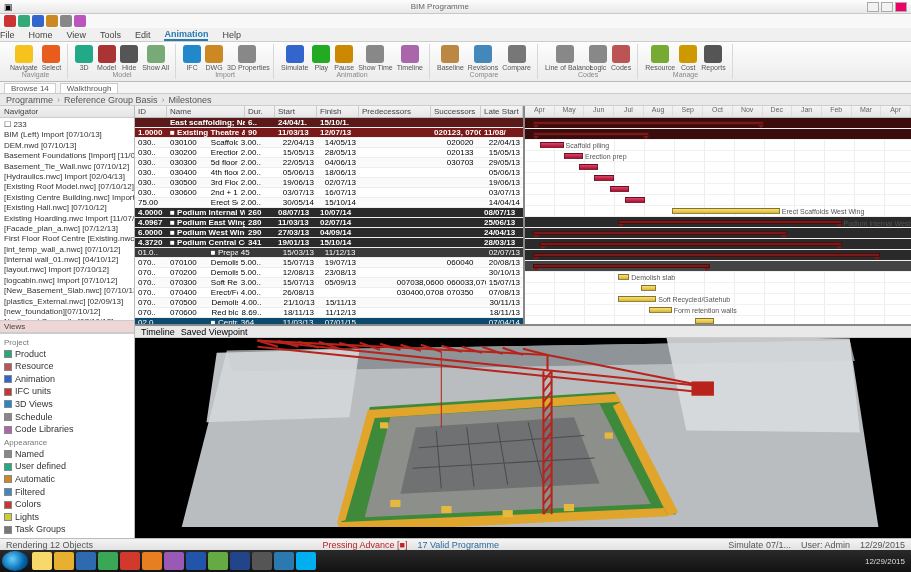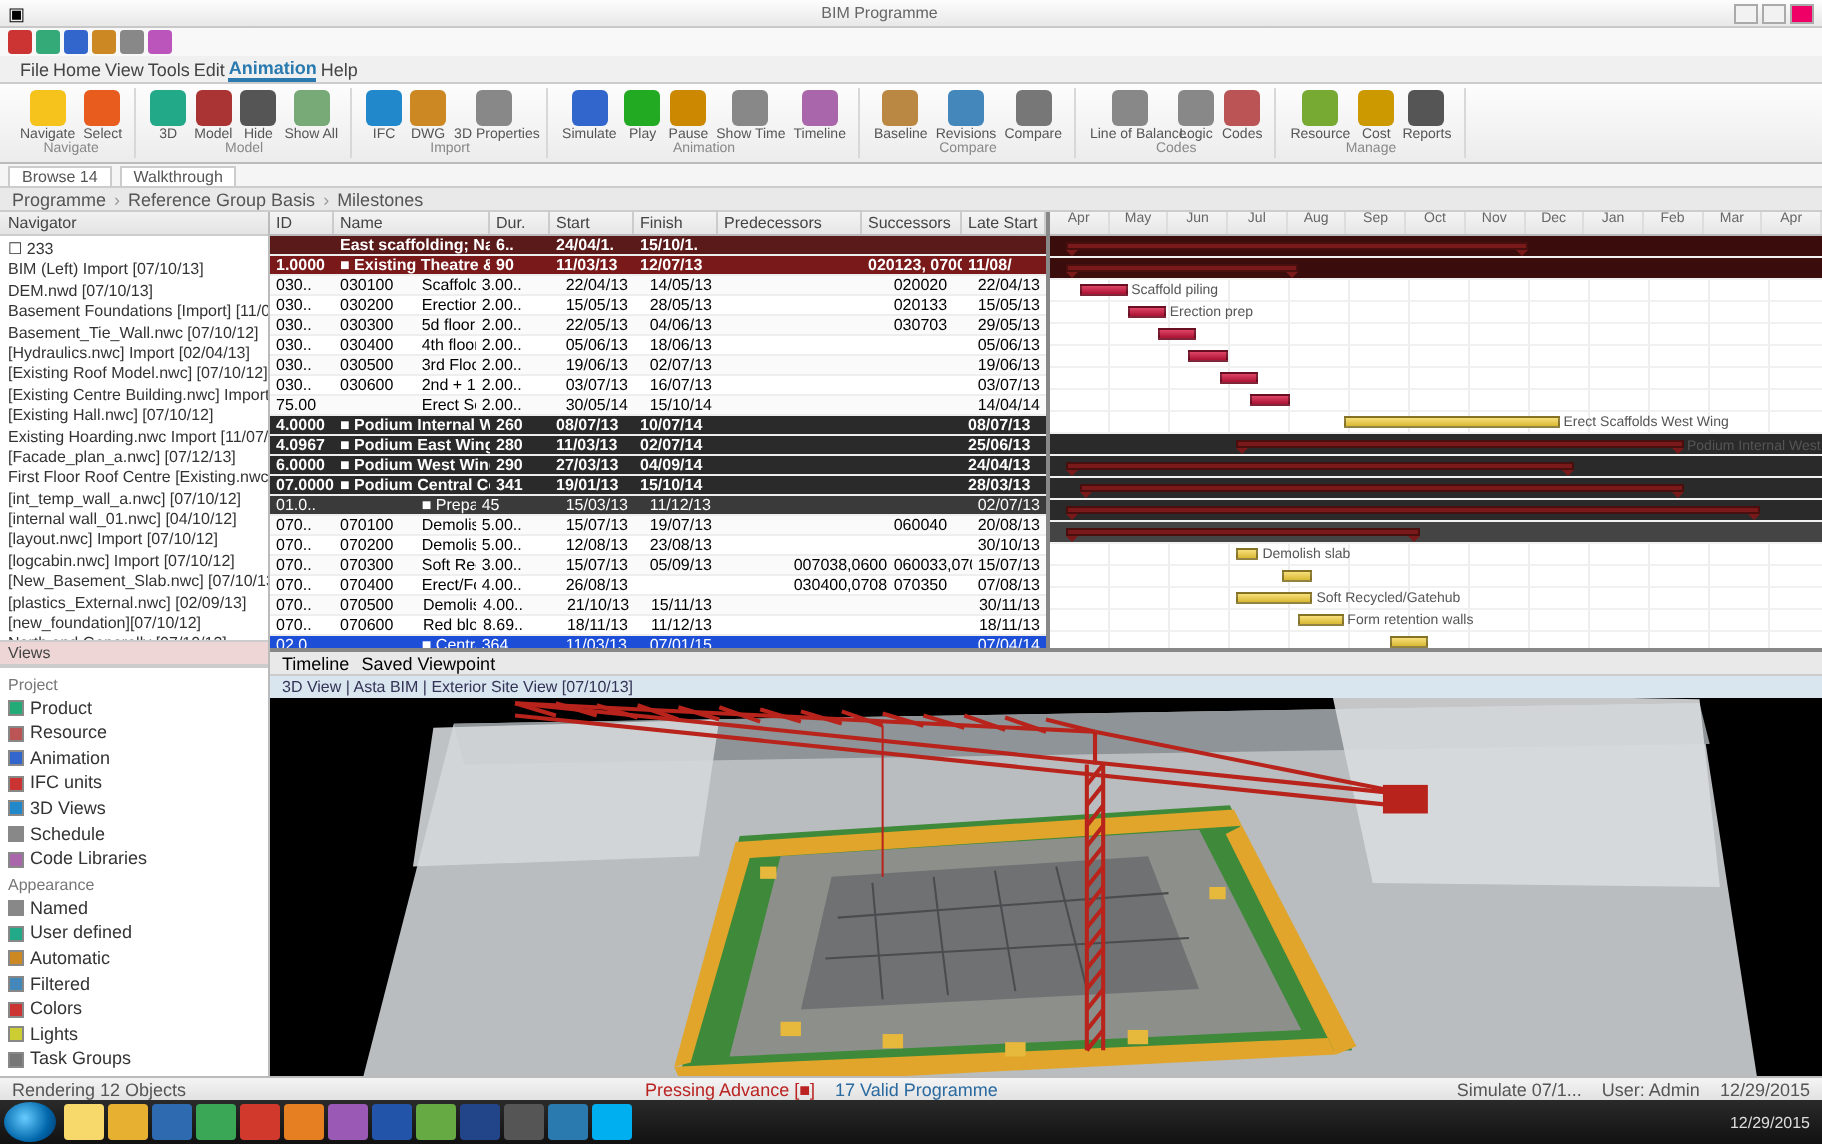--- a/index.html
+++ b/index.html
@@ -9,21 +9,21 @@
   .titlebar { height: 14px; background: linear-gradient(#fdfdfd,#e8e8e8); display:flex; align-items:center; justify-content:space-between; padding:0 4px; border-bottom:1px solid #c8c8c8;}
   .titlebar .win-controls { display:flex; gap:2px;}
   .titlebar .win-controls span { width:12px; height:10px; border:1px solid #aaa; background:#f2f2f2; display:inline-block;}
   .title-center { color:#666; font-size:8px;}
 
   
   .qat { height:14px; background:#f8f8f8; display:flex; align-items:center; gap:2px; padding:0 4px;}
   .qat span { width:12px; height:12px; display:inline-block; border-radius:2px;}
 
   
-  .menubar { height:14px; background:#f0f0f0; display:flex; align-items:center; gap:2px; padding:0 10px; border-bottom:1px solid #ccc;}
+  .menubar { height:14px; background:#f0f0f0; display:flex; align-items:center; gap:14px; padding:0 0; border-bottom:1px solid #ccc;}
   .menubar span { color:#444; cursor:pointer;}
   .menubar span.active { color:#2a7ab0; font-weight:600; border-bottom:2px solid #2a7ab0;}
 
   .ribbon { height:40px; background:linear-gradient(#fdfdfd,#ececec); border-bottom:1px solid #bbb; display:flex; align-items:stretch; padding:2px 4px; gap:1px;}
   .ribbon-group { display:flex; flex-direction:column; align-items:center; justify-content:space-between; padding:1px 6px; border-right:1px solid #d8d8d8;}
   .ribbon-group .icons { display:flex; gap:4px;}
   .ribbon-icon { display:flex; flex-direction:column; align-items:center; gap:1px; cursor:pointer;}
   .ribbon-icon .ic { width:18px; height:18px; border-radius:3px; display:inline-block;}
   .ribbon-icon .lbl { font-size:7px; color:#555; white-space:nowrap; max-width:40px; text-align:center; line-height:1;}
   .ribbon-group .grp-label { font-size:7px; color:#888;}
@@ -50,21 +50,21 @@
   .grid-pane { width:390px; border-right:2px solid #888; background:#fff; display:flex; flex-direction:column; min-height:0;}
   .grid-head { display:flex; background:linear-gradient(#f4f4f4,#e6e6e6); border-bottom:1px solid #bbb;}
   .grid-head div { padding:1px 3px; font-size:8px; border-right:1px solid #ccc; color:#444; white-space:nowrap;}
   .grid-body { flex:1; overflow:auto;}
   .row { display:flex; border-bottom:1px solid #eee;}
   .row div { padding:0 3px; font-size:8px; white-space:nowrap; overflow:hidden;}
   .row.band0 { background:#5a1a1a; color:#fff; font-weight:600;}
   .row.band1 { background:#7a1919; color:#fff; font-weight:600;}
   .row.band2 { background:#2a2a2a; color:#fff; font-weight:600;}
   .row.band3 { background:#3a3a3a; color:#fff;}
-  .row.band4 { background:#1d4ed8; color:#fff;}
+  .row.band4 { background:#0c4a6e; color:#fff;}
   .row.normal:nth-child(odd){ background:#fafafa;}
   .c-id{width:32px;} .c-name{flex:1;} .c-dur{width:30px;} .c-s{width:42px;} .c-e{width:42px;} .c-p{width:72px;} .c-su{width:50px;} .c-ls{width:42px;}
 
   .gantt-pane { flex:1; background:#fff; position:relative; overflow:hidden;}
   .gantt-scale { height:12px; background:linear-gradient(#f4f4f4,#e6e6e6); border-bottom:1px solid #bbb; display:flex;}
   .gantt-scale span { flex:1; font-size:7px; color:#666; border-right:1px solid #ddd; text-align:center;}
   .gantt-body { position:relative; height:calc(100% - 12px);}
   .gantt-row { height:11px; border-bottom:1px solid #f1f1f1; position:relative;}
   .gantt-row.bandrow { background:repeating-linear-gradient(90deg,#3a0c0c,#3a0c0c 100%);}
   .gantt-row.bandrow2 { background:#2a2a2a;}
@@ -499,21 +499,21 @@
               <div class="c-id">6.0000</div>
               <div class="c-name">■ Podium West Wing: Structural Works</div>
               <div class="c-dur">290</div>
               <div class="c-s">27/03/13</div>
               <div class="c-e">04/09/14</div>
               <div class="c-p"></div>
               <div class="c-su"></div>
               <div class="c-ls">24/04/13</div>
             </div>
             <div class="row band2">
-              <div class="c-id">07.0000</div>
+              <div class="c-id">4.3720</div>
               <div class="c-name">■ Podium Central Core: Structural Works</div>
               <div class="c-dur">341</div>
               <div class="c-s">19/01/13</div>
               <div class="c-e">15/10/14</div>
               <div class="c-p"></div>
               <div class="c-su"></div>
               <div class="c-ls">28/03/13</div>
             </div>
             <div class="row band3">
               <div class="c-id">01.0..</div>
@@ -697,21 +697,20 @@
             </div>
           </div>
       </div>
     </div>
 
     <div class="mid-tabs">
         <span>Timeline</span>
         <span>Saved Viewpoint</span>
       </div>
     <div class="viewport">
-      <div class="vp-header">3D View | Asta BIM | Exterior Site View [07/10/13]</div>
       <svg class="crane-svg" viewBox="0 0 760 240" preserveAspectRatio="xMidYMid slice">
 
         <rect x="0" y="0" width="760" height="240" fill="#000"></rect>
 
         <polygon points="90,40 700,30 730,225 40,235" fill="#b9bdbf"></polygon>
         <polygon points="90,40 700,30 705,50 95,60" fill="#8e9497"></polygon>
 
         <polygon points="520,25 700,28 710,120 540,118" fill="#d9dcde" opacity="0.9"></polygon>
         <polygon points="80,42 220,38 210,105 70,110" fill="#d4d7d9" opacity="0.9"></polygon>
 

